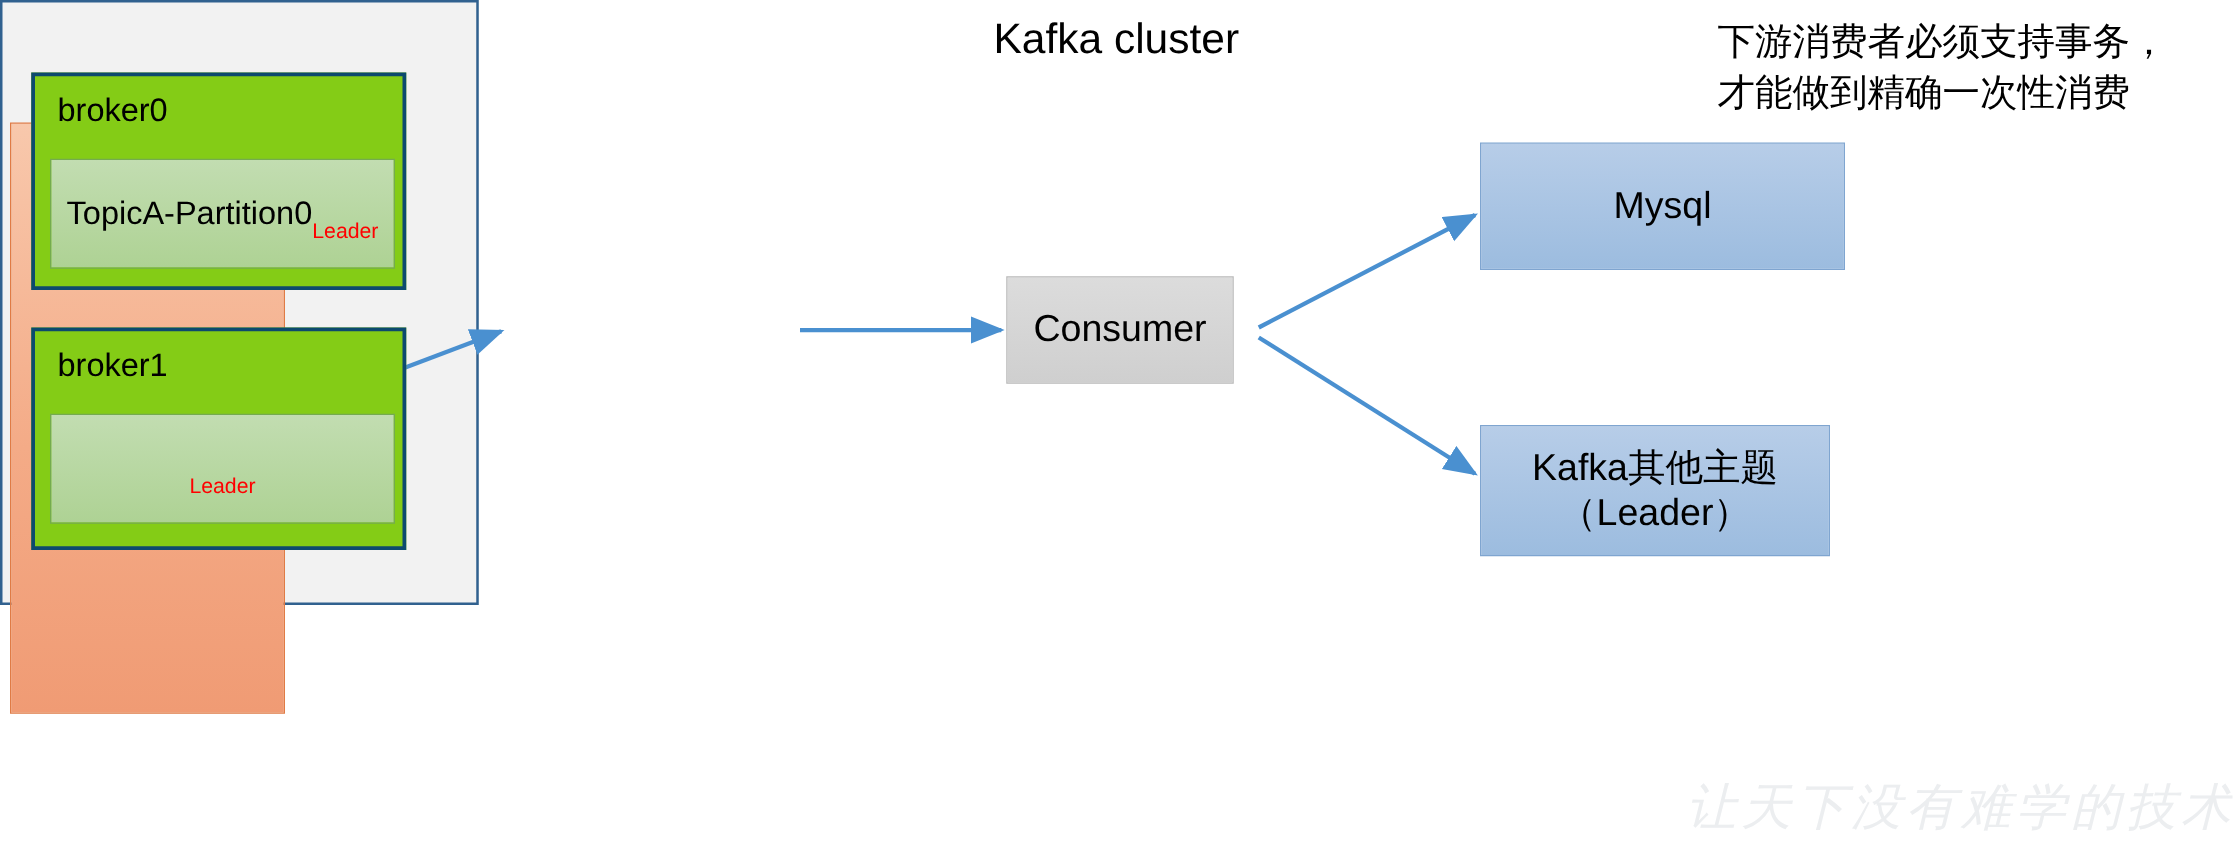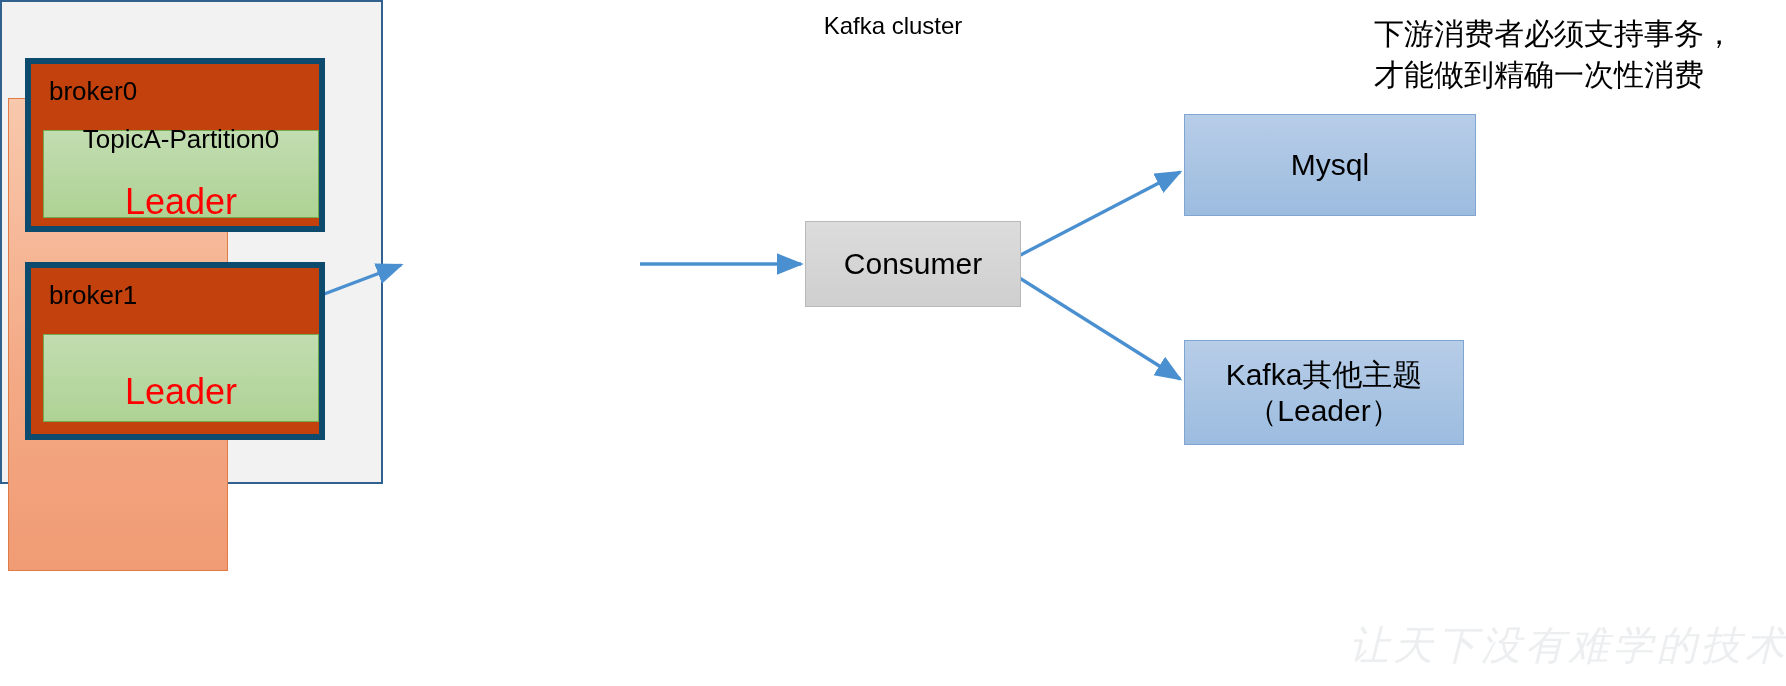--- a/index.html
+++ b/index.html
@@ -23,43 +23,43 @@
   }
 
   
   #cluster{
     left:326px;top:92px;width:379px;height:480px;
     background:#f2f2f2;border:2px solid #31618f;
     display:block;
   }
   #cluster-title{
     position:absolute;left:0;top:12px;width:100%;
-    text-align:center;font-size:24px;color:#000;
+    text-align:center;font-size:34px;color:#000;
   }
 
   .broker{
     position:absolute;left:25px;width:300px;
-    background:#c2410c;border:6px solid #0c4a6e;box-sizing:border-box;
+    background:#84cc16;border:3px solid #0c4a6e;box-sizing:border-box;
   }
   #broker0{top:58px;height:174px;}
   #broker1{top:262px;height:178px;}
   .broker-label{position:absolute;left:18px;top:12px;font-size:26px;color:#000;}
 
   .partition{
     position:absolute;left:12px;width:276px;height:88px;top:66px;
     background:linear-gradient(180deg,#c2ddb1 0%,#aed294 100%);
     border:1px solid #74ab4f;box-sizing:border-box;
-    display:flex;flex-direction:column;align-items:center;justify-content:center;
+    display:flex;flex-direction:row;align-items:center;justify-content:center;
   }
   .partition .p-name{font-size:26px;color:#000;line-height:1.12;}
-  .partition .p-role{font-size:36px;color:#ff0000;line-height:1.12;margin-top:28px;}
+  .partition .p-role{font-size:17px;color:#ff0000;line-height:1.12;margin-top:28px;}
 
   
   #consumer{
-    left:805px;top:221px;width:216px;height:86px;
+    left:805px;top:221px;width:182px;height:86px;
     background:linear-gradient(180deg,#dcdcdc 0%,#cfcfcf 100%);
     border:1px solid #b9b9b9;
     font-size:30px;
   }
 
   
   .bluebox{
     background:linear-gradient(180deg,#b7cde8 0%,#9cbcdf 100%);
     border:1px solid #7fa5d0;
     font-size:30px;line-height:1.2;

